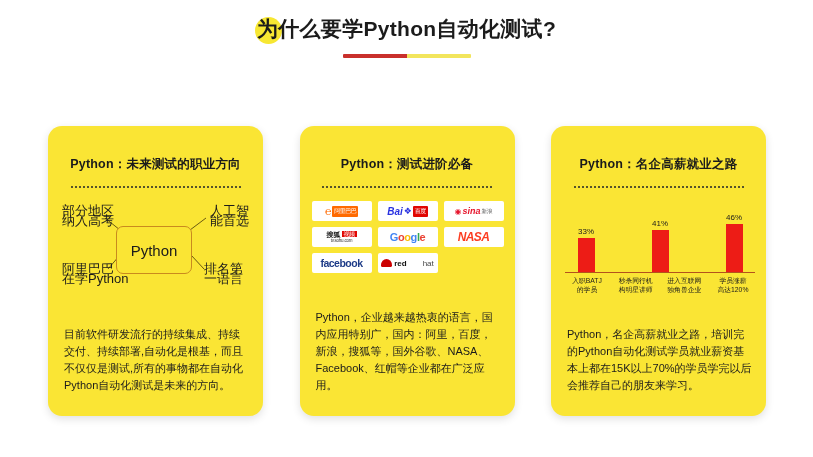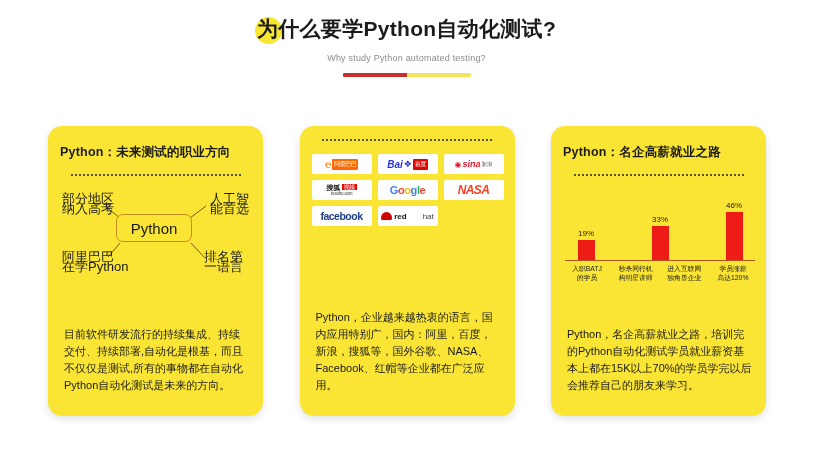--- a/index.html
+++ b/index.html
@@ -79,21 +79,22 @@
     width: 215px;
     height: 290px;
     background: #FAE534;
     border-radius: 14px;
     box-shadow: 0 3px 9px rgba(0,0,0,0.12);
     position: relative;
     box-sizing: border-box;
     padding: 0 12px;
   }
   .card-title {
-    margin-top: 18px;
+    margin-top: 30px;
+    text-align: center;
     font-size: 12.5px;
     font-weight: bold;
     color: #1b1b1b;
     letter-spacing: 0.2px;
     white-space: nowrap;
   }
   .card-dots {
     margin: 13px auto 0 auto;
     width: 170px;
     height: 0;
@@ -116,21 +117,21 @@
     position: relative;
     width: 191px;
     height: 86px;
     margin: 12px auto 0 auto;
   }
   .mm-center {
     position: absolute;
     left: 56px;
     top: 26px;
     width: 76px;
-    height: 28px;
+    height: 48px;
     border: 1.6px solid #C98A1E;
     border-radius: 7px;
     background: #FAE534;
     display: flex;
     align-items: center;
     justify-content: center;
     font-size: 15px;
     color: #1b1b1b;
     box-sizing: border-box;
   }
@@ -259,21 +260,20 @@
   }
 </style>
 </head>
 <body>
 
 <div class="header">
   <div class="title-wrap">
     <span class="title-blob"></span>
     <div class="page-title">为什么要学Python自动化测试?</div>
   </div>
-  <div class="page-subtitle">Why study Python automated testing?</div>
   <div class="divider-bar">
     <div class="db-left"></div>
     <div class="db-right"></div>
   </div>
 </div>
 
 <div class="cards">
 
   <div class="card">
     <div class="card-title">Python：未来测试的职业方向</div>
@@ -304,20 +304,21 @@
         <div>一语言</div>
       </div>
 
       <div class="mm-center">Python</div>
     </div>
 
     <div class="card-body">目前软件研发流行的持续集成、持续交付、持续部署,自动化是根基，而且不仅仅是测试,所有的事物都在自动化Python自动化测试是未来的方向。</div>
   </div>
 
   <div class="card">
+    <div class="card-title">Python：测试进阶必备</div>
     <div class="card-dots"></div>
 
     <div class="logo-grid">
 
       <div class="logo-cell">
         <span class="lg-alibaba">
           <span class="ali-mark">℮</span>
           <span class="ali-cn">阿里巴巴</span>
         </span>
       </div>
@@ -375,26 +376,26 @@
     <div class="card-body">Python，企业越来越热衷的语言，国内应用特别广，国内：阿里，百度，新浪，搜狐等，国外谷歌、NASA、Facebook、红帽等企业都在广泛应用。</div>
   </div>
 
   <div class="card">
     <div class="card-title">Python：名企高薪就业之路</div>
     <div class="card-dots"></div>
 
     <div class="chart">
       <div class="chart-plot">
         <div class="bar-col">
-          <span class="bar-value">19%</span>
-          <span class="bar" id="bar0" style="height: 20px;"></span>
-        </div>
-        <div class="bar-col">
           <span class="bar-value">33%</span>
           <span class="bar" id="bar1" style="height: 34px;"></span>
+        </div>
+        <div class="bar-col">
+          <span class="bar-value">41%</span>
+          <span class="bar" id="bar2" style="height: 42px;"></span>
         </div>
         <div class="bar-col">
           <span class="bar-value">46%</span>
           <span class="bar" id="bar3" style="height: 48px;"></span>
         </div>
       </div>
       <div class="chart-axis"></div>
       <div class="chart-labels">
         <div class="chart-label">
           <div>入职BATJ</div>

